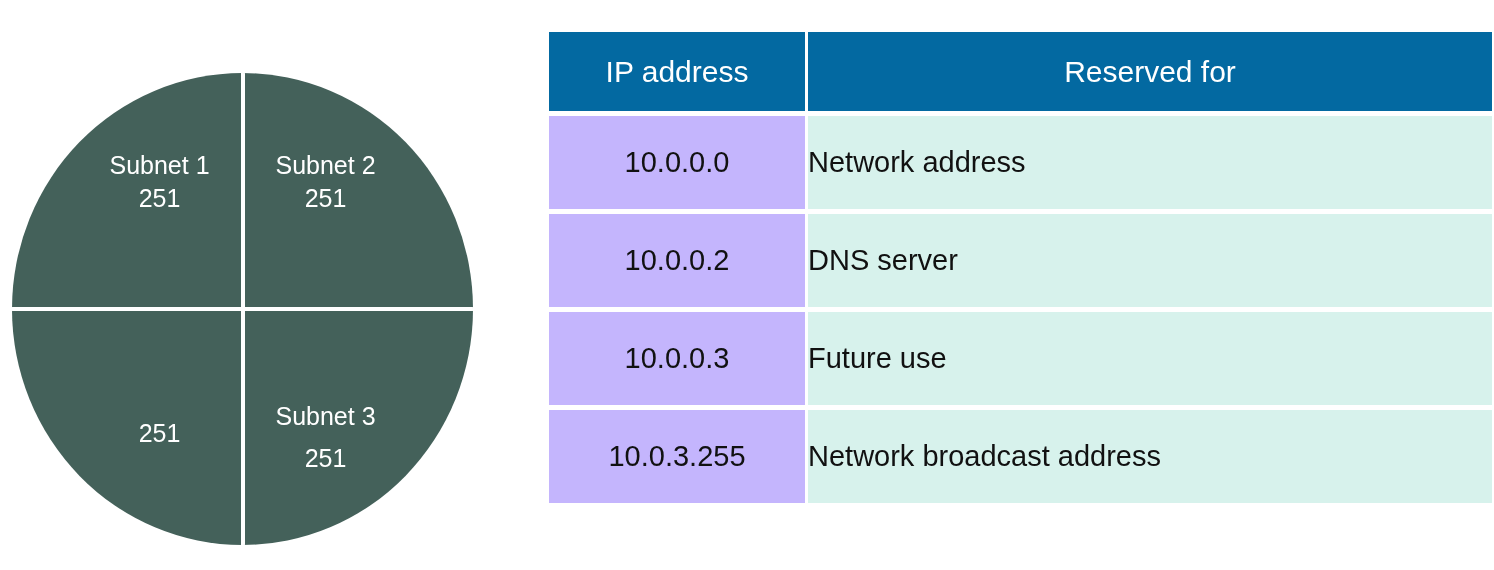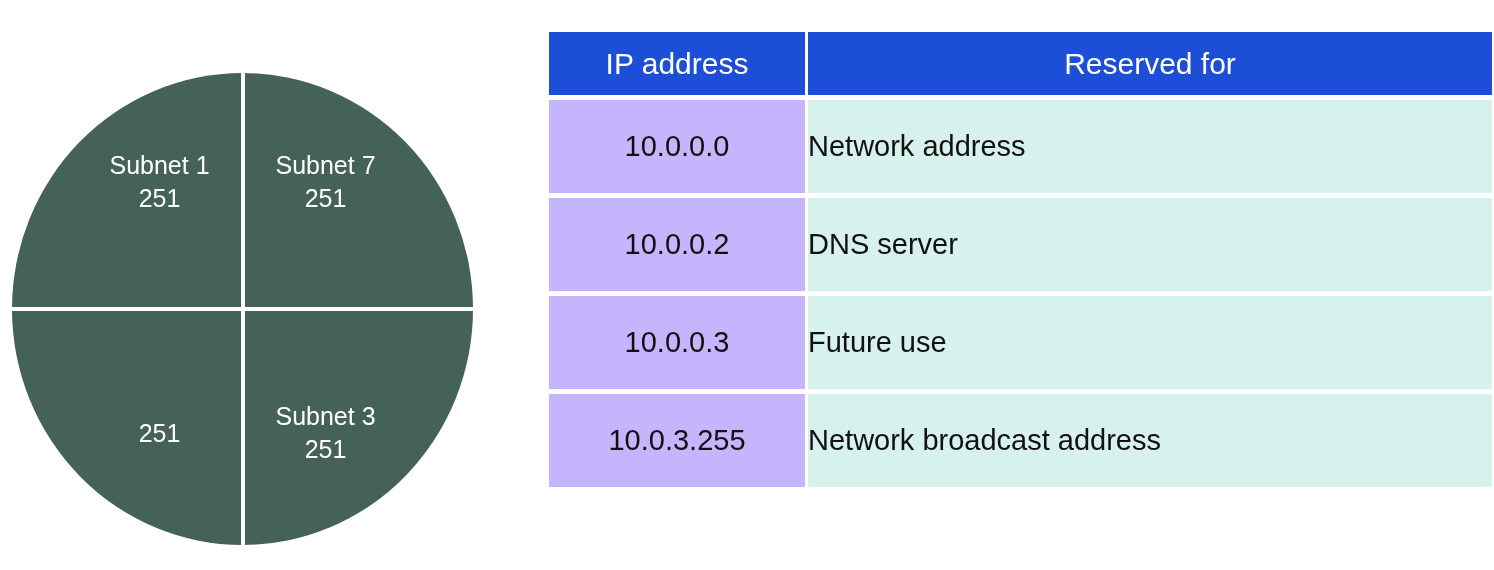--- a/index.html
+++ b/index.html
@@ -61,43 +61,43 @@
   }
   .quadrant .q-name { display: block; }
   .quadrant .q-count { display: block; }
   .q-tl { left: 0;   top: 0;    align-items: flex-end;   text-align: center; padding-right: 18px; padding-bottom: 18px; box-sizing: border-box; }
   .q-tr { left: 50%; top: 0;    align-items: flex-start; text-align: center; padding-left: 18px;  padding-bottom: 18px; box-sizing: border-box; }
   .q-bl { left: 0;   top: 50%;  align-items: flex-end;   text-align: center; padding-right: 18px; padding-top: 12px;   box-sizing: border-box; }
   .q-br { left: 50%; top: 50%;  align-items: flex-start; text-align: center; padding-left: 18px;  padding-top: 12px;   box-sizing: border-box; }
   .q-tl .q-name, .q-tl .q-count { width: 130px; }
   .q-tr .q-name, .q-tr .q-count { width: 130px; }
   .q-bl .q-name, .q-bl .q-count { width: 130px; }
-  .q-br .q-name, .q-br .q-count { width: 130px; }
+  .q-br .q-name, .q-br .q-count { width: 130px; margin-top: 9px; }
 
   
   #ip-table {
     position: absolute;
     left: 546px;
     top: 27px;
     width: 943px;
     border-collapse: separate;
     border-spacing: 3px 5px;
     table-layout: fixed;
   }
   #ip-table th, #ip-table td {
     padding: 0;
     margin: 0;
   }
   .th-cell {
-    background: #1d4ed8;
+    background: #0369a1;
     color: #ffffff;
     font-size: 30px;
     font-weight: normal;
     text-align: center;
-    height: 63px;
+    height: 79px;
     vertical-align: middle;
   }
   .col-ip   { width: 256px; }
   .col-desc { width: 684px; }
   .td-ip {
     background: #c4b5fd;
     color: #111111;
     font-size: 29px;
     text-align: center;
     height: 93px;
@@ -118,21 +118,21 @@
 
 <div id="subnet-diagram">
   <div class="pie-circle">
 
     <div class="quadrant q-tl">
       <span class="q-name">Subnet 1</span>
       <span class="q-count">251</span>
     </div>
 
     <div class="quadrant q-tr">
-      <span class="q-name">Subnet 7</span>
+      <span class="q-name">Subnet 2</span>
       <span class="q-count">251</span>
     </div>
 
     <div class="quadrant q-br">
       <span class="q-name">Subnet 3</span>
       <span class="q-count">251</span>
     </div>
 
     <div class="quadrant q-bl">
       <span class="q-count">251</span>

